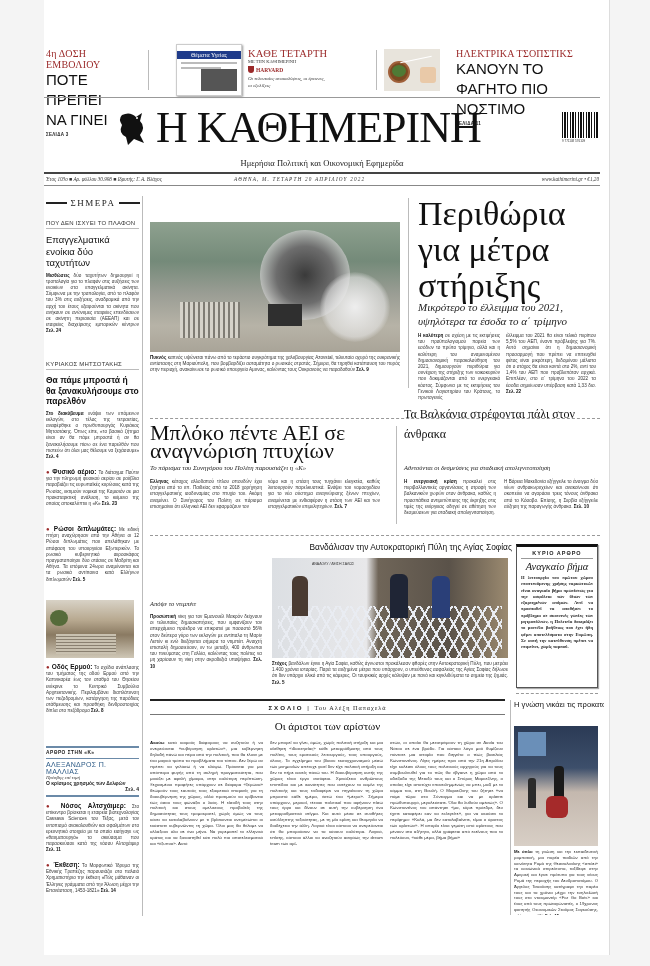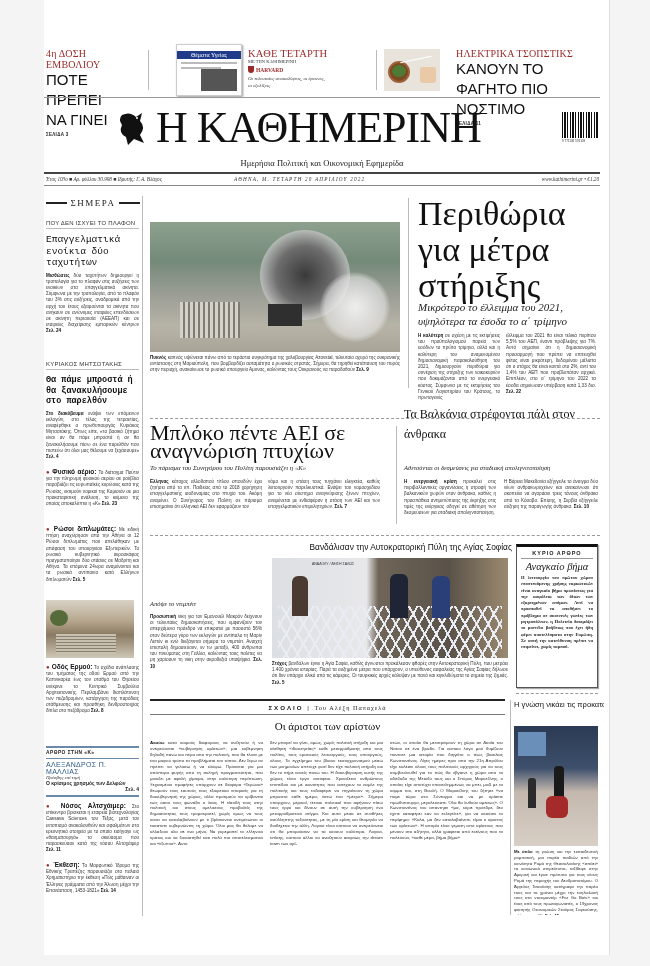--- a/index.html
+++ b/index.html
@@ -11,21 +11,21 @@
 .small b{color:#111}
 .sel{font-weight:bold;color:#111}
 .dash{border-top:1px dashed #999}
 
 .teaser-kicker{font-size:10px;color:#9b2a2a;font-family:"Liberation Serif",serif;letter-spacing:.2px}
 .teaser-title{font-size:15px;font-family:Liberation Sans, sans-serif;line-height:20px;color:#111}
 .teaser-page{font-size:4.5px;font-weight:bold;letter-spacing:.3px;margin-top:2px}
 
 .mast{font-family:"Liberation Serif",serif;font-size:44px;letter-spacing:-1px;color:#111;line-height:44px}
 .section-label{font-size:6px;color:#333;letter-spacing:.2px}
-.h-sans{font-family:Liberation Mono, monospace;color:#111}
+.h-sans{font-family:Liberation Sans, sans-serif;color:#111}
 .bullet{color:#9b2a2a;font-size:6px}
 .photo{background:#888;position:absolute;overflow:hidden}
 </style>
 </head>
 <body>
 
 <div class="page">
 
   <div class="abs" style="left:2px;top:48px;width:95px">
     <div class="teaser-kicker">4η ΔΟΣΗ ΕΜΒΟΛΙΟΥ</div>

